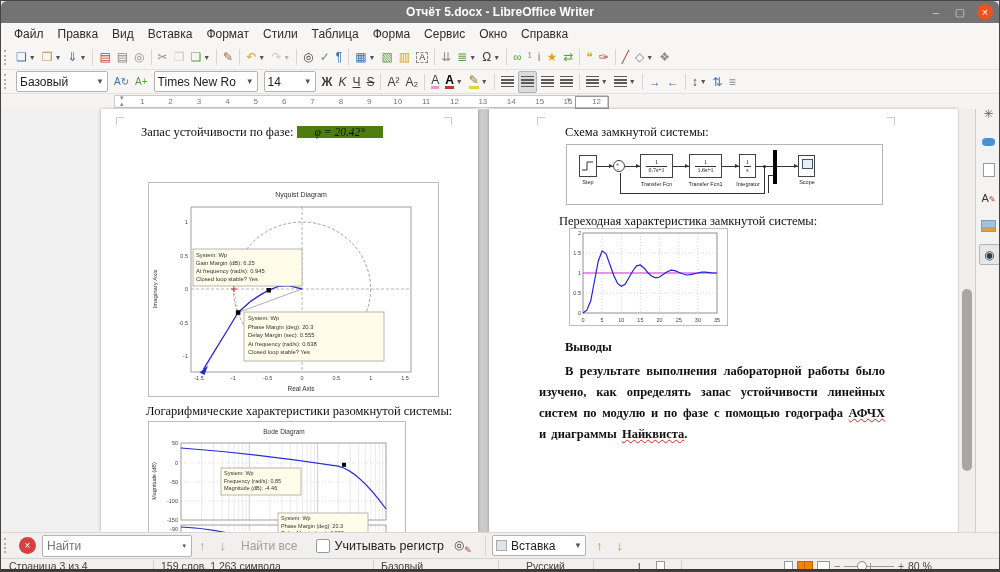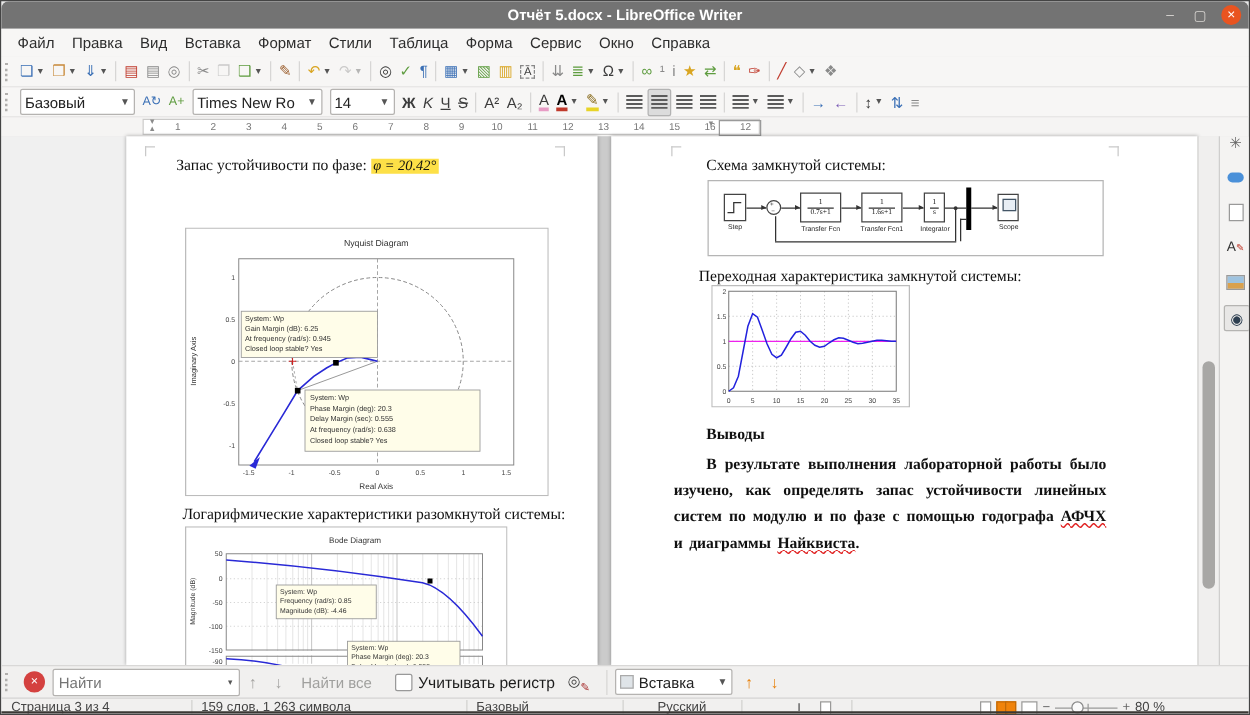--- a/index.html
+++ b/index.html
@@ -53,21 +53,21 @@
   .docarea{position:absolute;top:108px;left:0;width:957px;height:423px;background:#f0f0f0;}
   .pagegap{position:absolute;top:108px;left:477px;width:11px;height:423px;background:#cbcbcb;}
   .page{position:absolute;top:108px;background:#fff;box-shadow:0 0 3px rgba(0,0,0,.3);}
   .page-left{left:100px;width:377px;height:423px;}
   .page-right{left:488px;width:469px;height:423px;}
   .cmark{position:absolute;width:7px;height:7px;}
   .cmark.tl{border-left:1px solid #c9c9c9;border-top:1px solid #c9c9c9;}
   .cmark.tr{border-right:1px solid #c9c9c9;border-top:1px solid #c9c9c9;}
   .doctext{position:absolute;font-family:"Liberation Serif",serif;font-size:12.5px;color:#111;line-height:16px;}
   .indent{text-indent:22px;}
-  .field{background:#fde047;font-style:italic;font-size:11.5px;padding:0 2px;}
+  .field{background:#4d7c0f;font-style:italic;font-size:11.5px;padding:0 18px;}
   .sp{text-decoration:underline wavy #e02020;text-decoration-thickness:1px;}
   .fig{position:absolute;background:#fff;}
   .just{text-align:justify;text-align-last:left;line-height:21px;word-spacing:2px;}
   
   .bdg{position:absolute;left:77px;top:35px;width:315px;height:59px;border:1px solid #b5b5b5;background:#fff;}
   .blk{position:absolute;border:1px solid #444;background:#fff;box-sizing:border-box;}
   .blb{position:absolute;font-size:5.5px;color:#222;text-align:center;line-height:6px;}
   .frac{display:flex;flex-direction:column;align-items:center;justify-content:center;height:100%;
         font-size:6px;font-family:"Liberation Serif",serif;color:#111;line-height:7px;}
   .frac .den{border-top:1px solid #333;padding:0 2px;}

